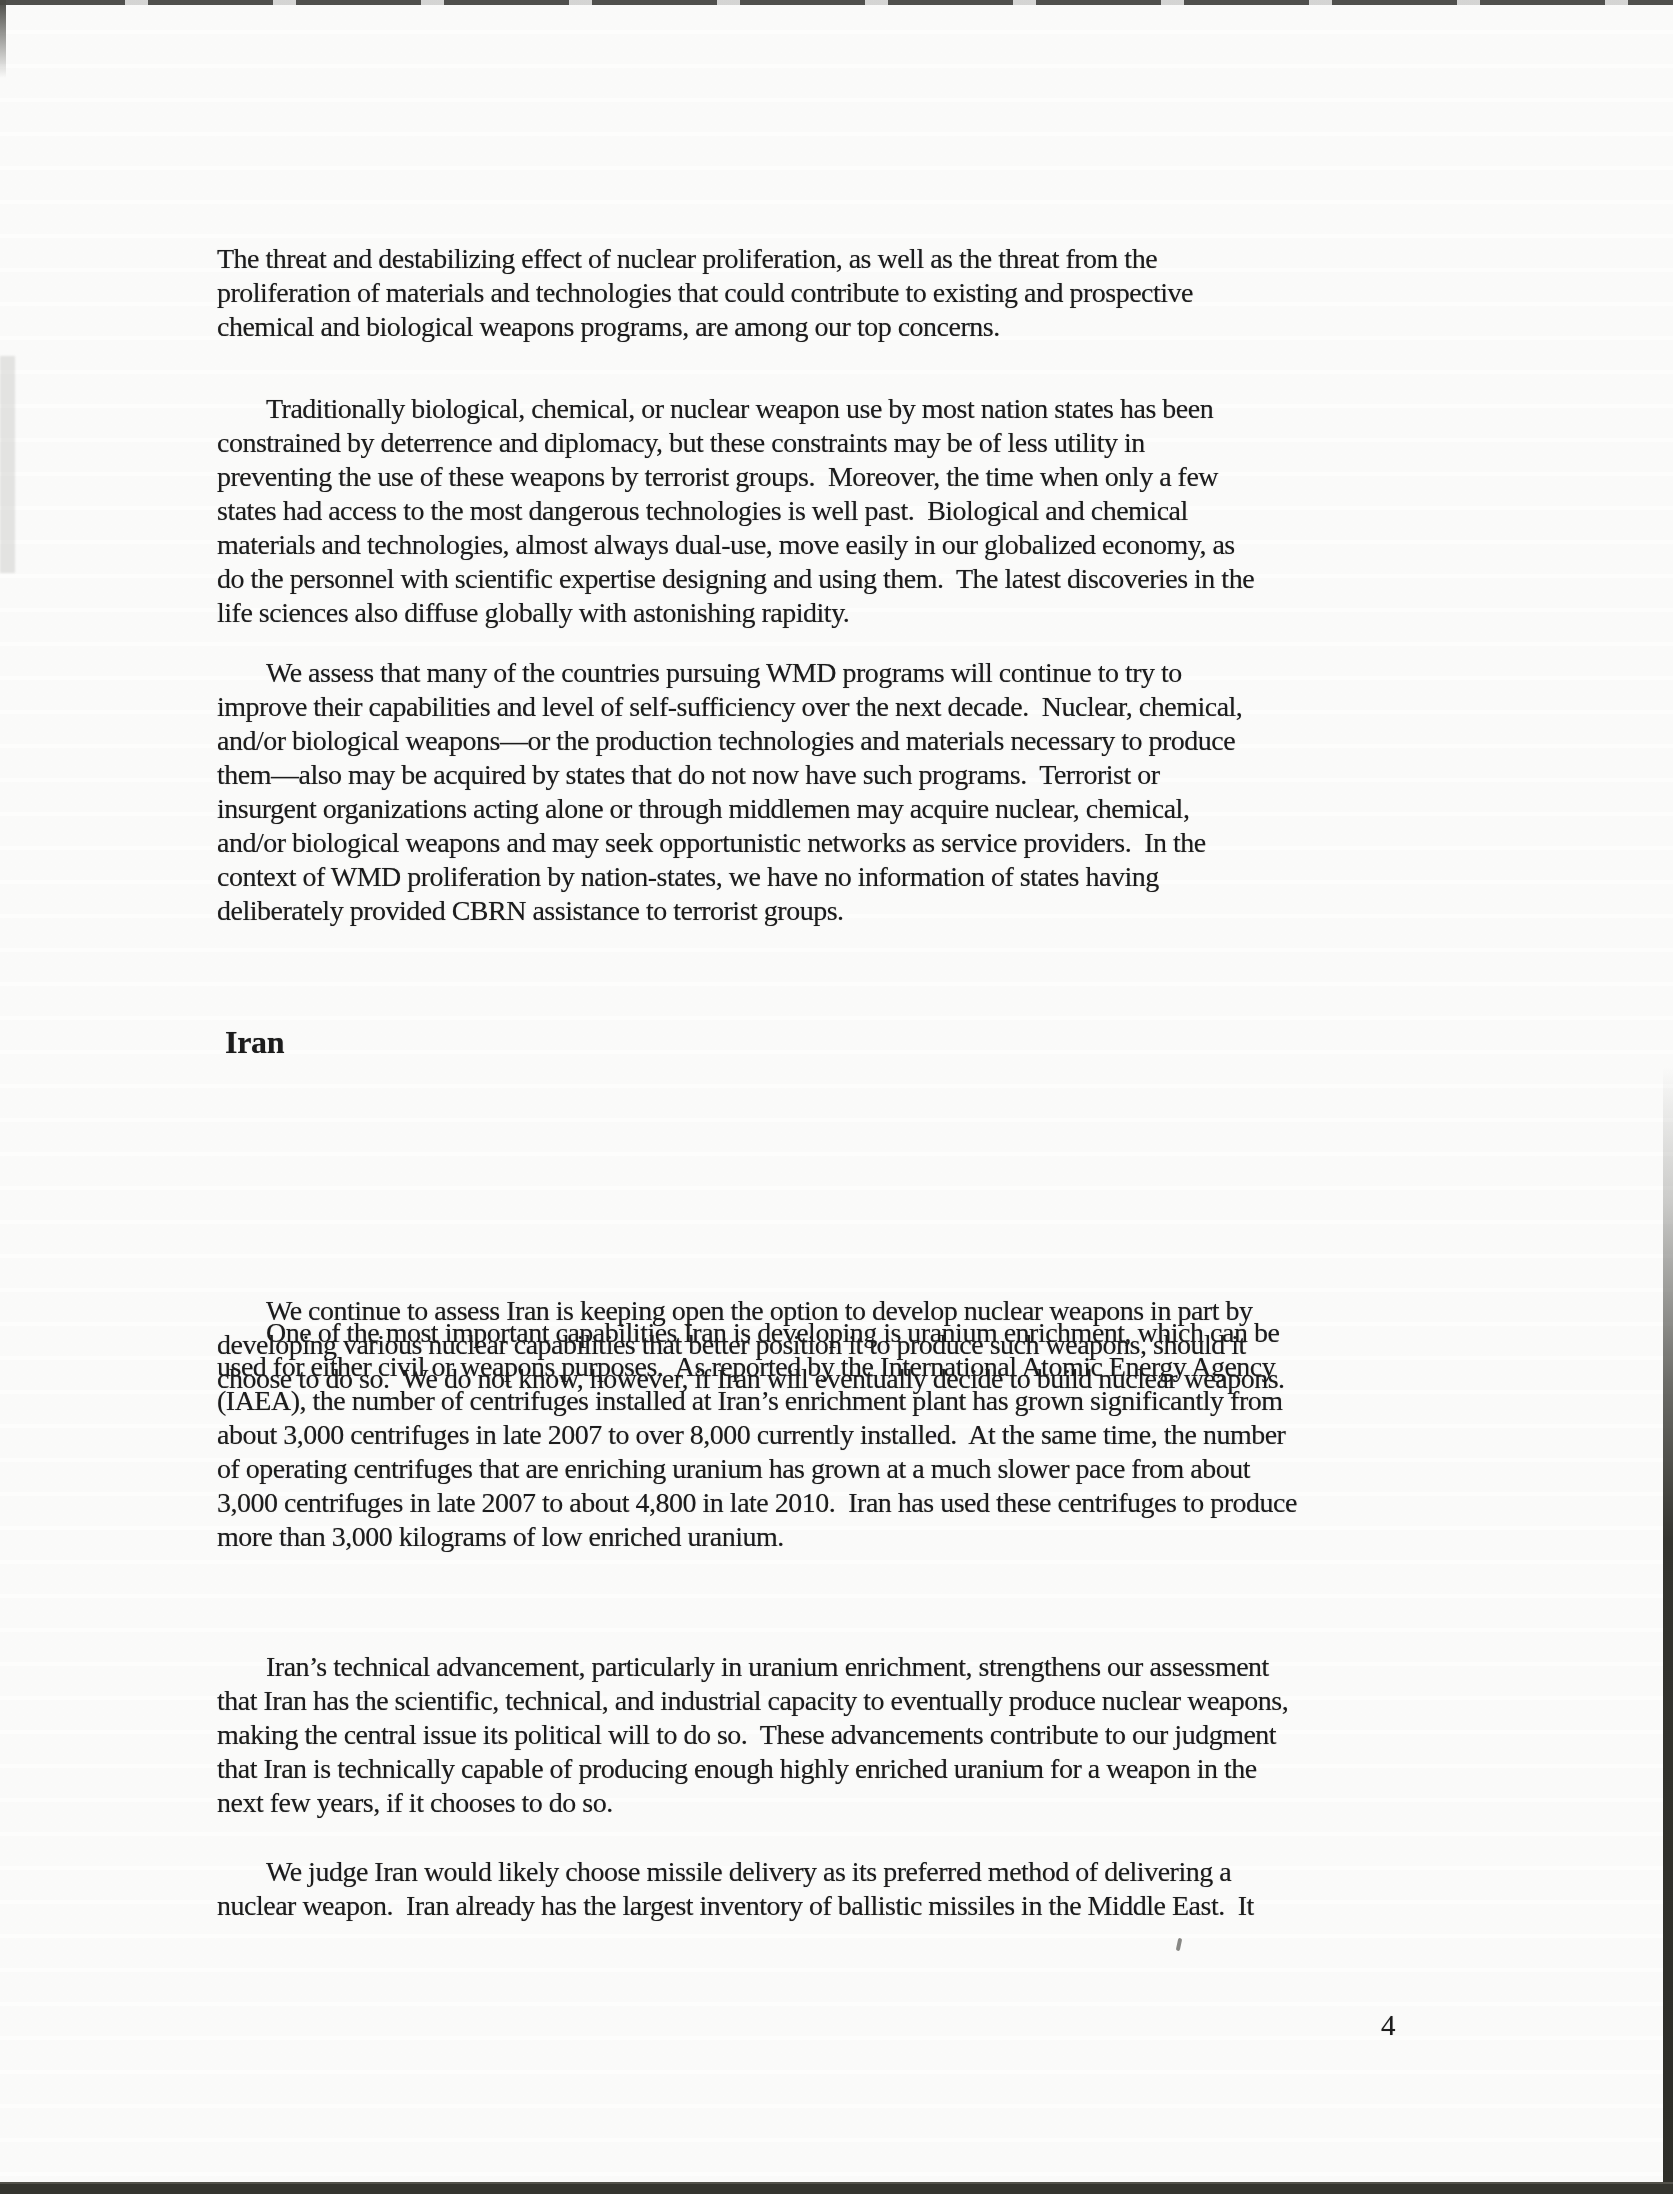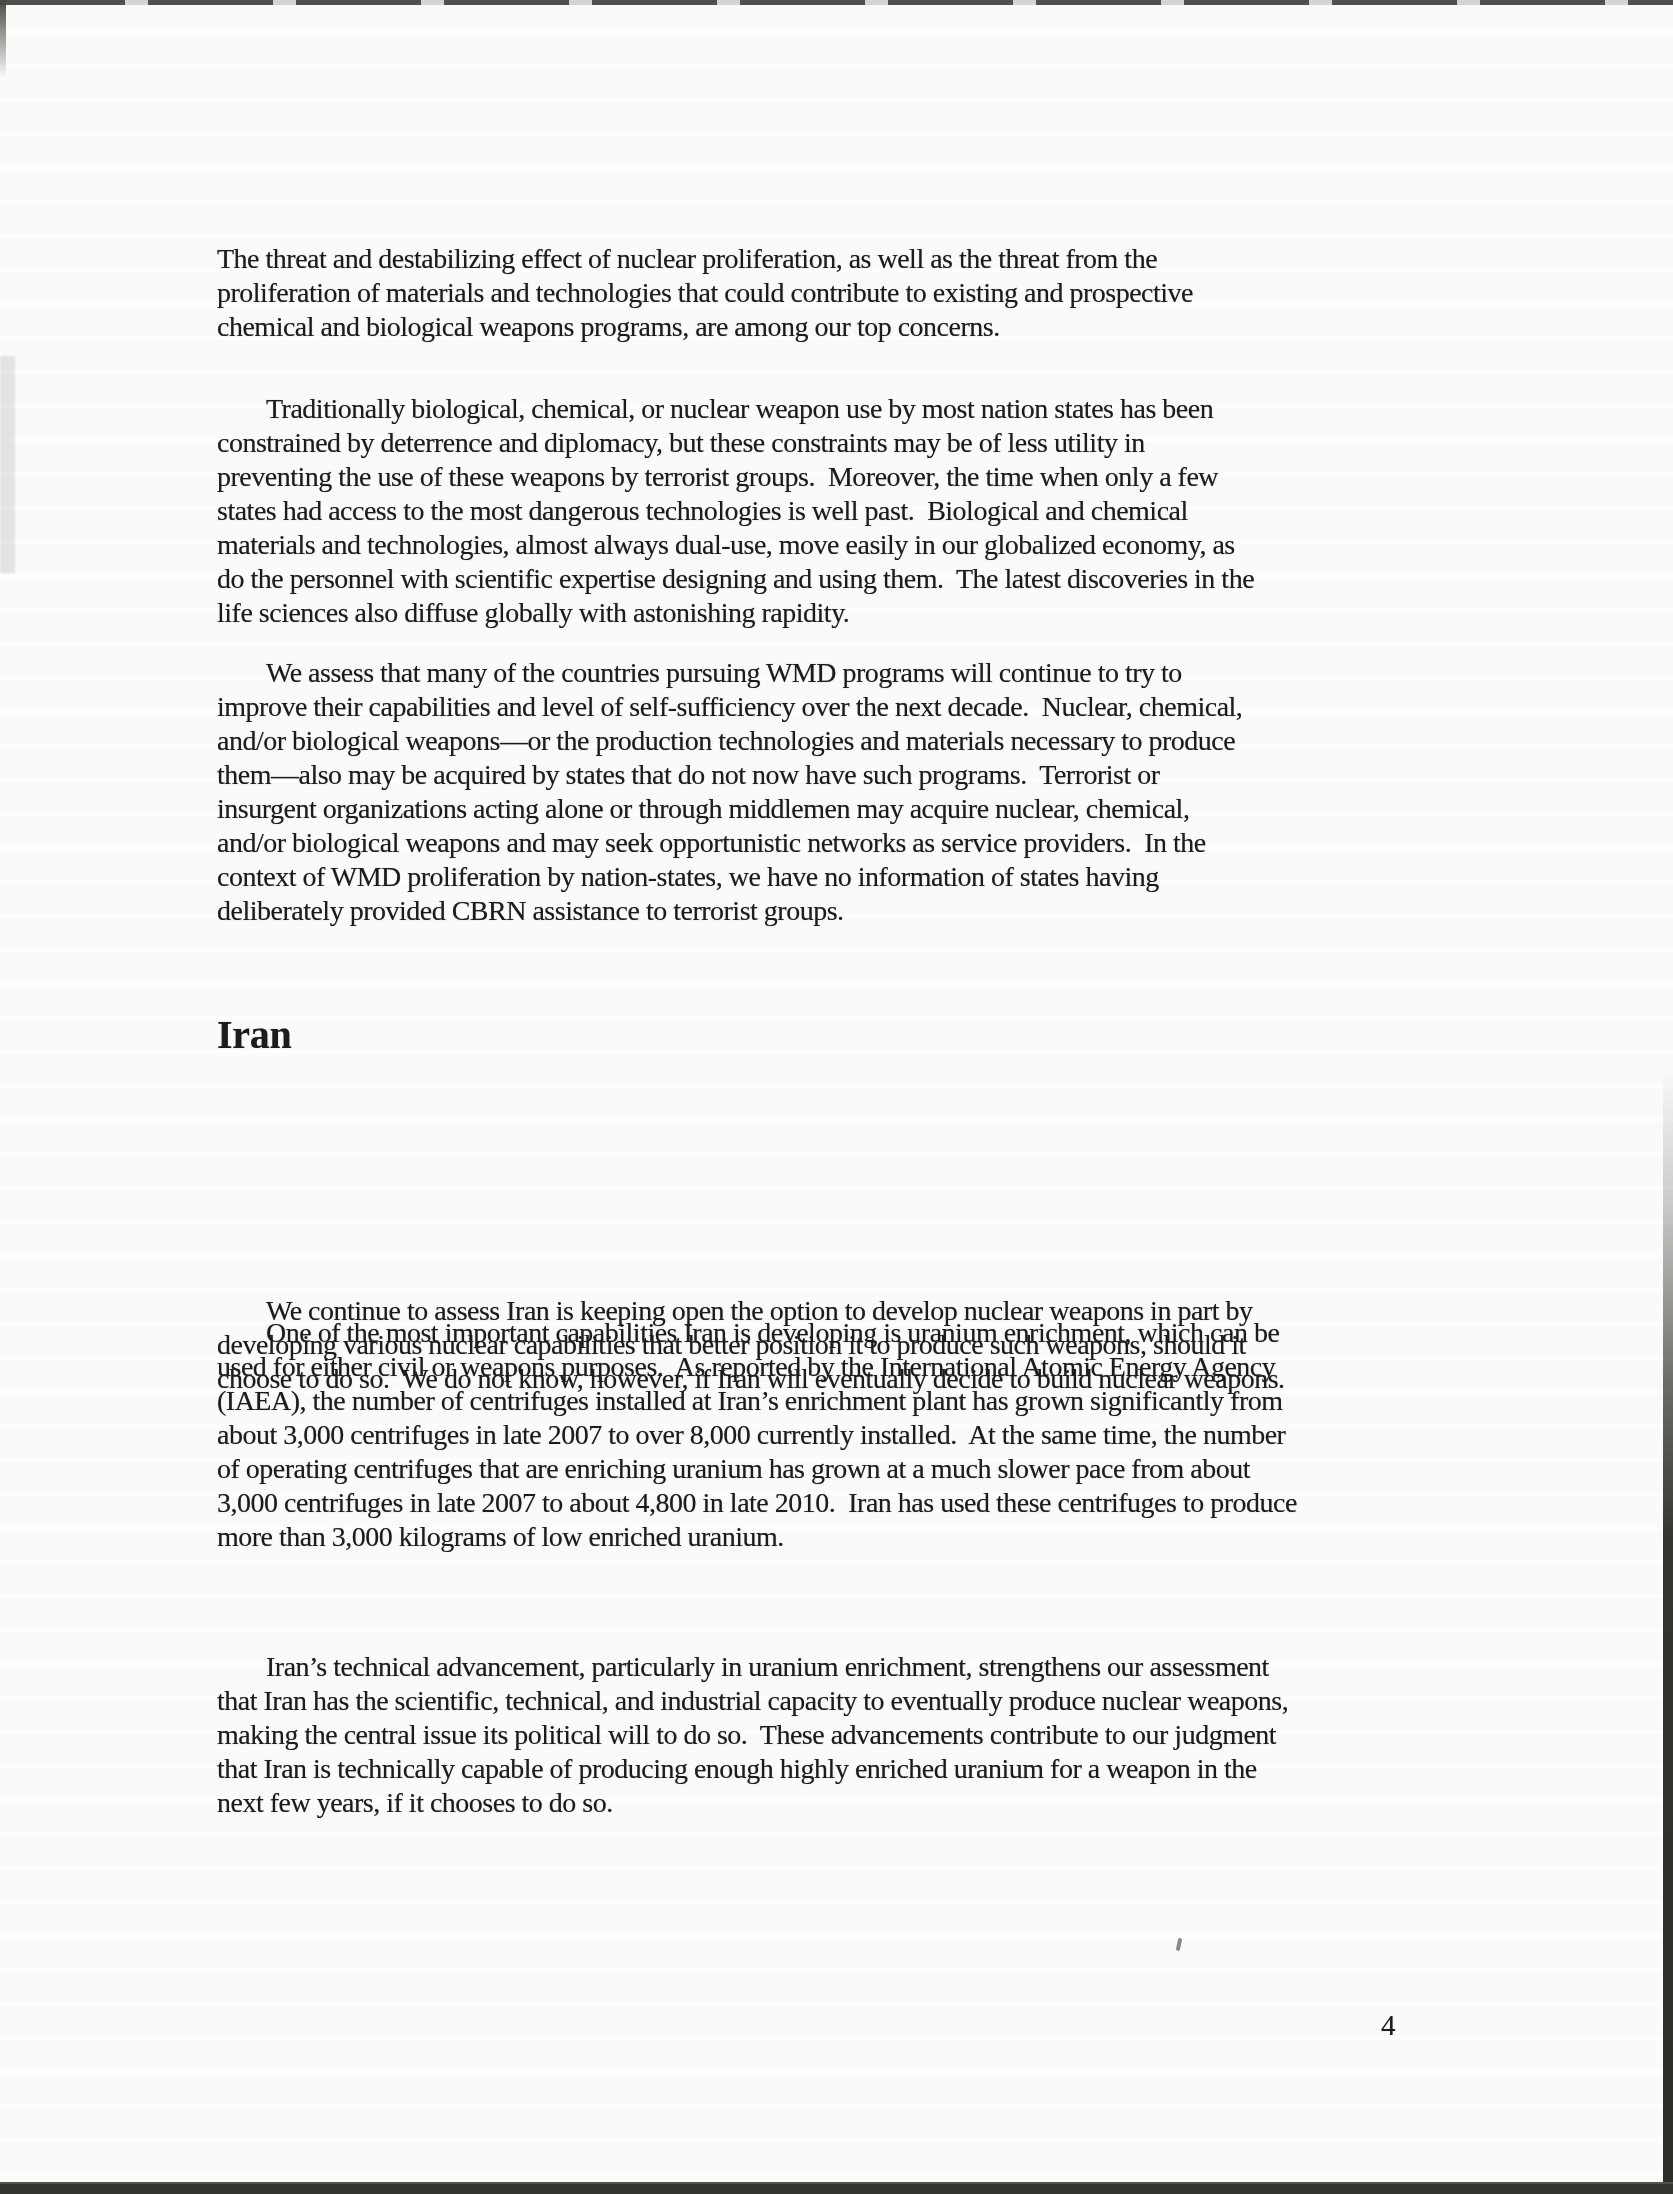--- a/index.html
+++ b/index.html
@@ -31,22 +31,22 @@
     line-height: 34px;
     letter-spacing: -0.5px;
     white-space: pre;           
     text-shadow: 0 0 0.8px rgba(45,45,45,0.55);
   }
   .para.indent { text-indent: 49px; }
 
   .section-heading {
     position: absolute;
     left: 217px;
-    margin: 0;
-    font-size: 40px;
+    margin: 8px;
+    font-size: 32px;
     line-height: 37px;
     font-weight: bold;
     letter-spacing: -0.3px;
     text-shadow: 0 0 0.8px rgba(45,45,45,0.55);
   }
 
   .page-number {
     position: absolute;
     left: 1381px;
     top: 2009px;
@@ -147,17 +147,19 @@
 (IAEA), the number of centrifuges installed at Iran’s enrichment plant has grown significantly from
 about 3,000 centrifuges in late 2007 to over 8,000 currently installed.  At the same time, the number
 of operating centrifuges that are enriching uranium has grown at a much slower pace from about
 3,000 centrifuges in late 2007 to about 4,800 in late 2010.  Iran has used these centrifuges to produce
 more than 3,000 kilograms of low enriched uranium.</p>
   <p class="para indent" style="top:1650px">Iran’s technical advancement, particularly in uranium enrichment, strengthens our assessment
 that Iran has the scientific, technical, and industrial capacity to eventually produce nuclear weapons,
 making the central issue its political will to do so.  These advancements contribute to our judgment
 that Iran is technically capable of producing enough highly enriched uranium for a weapon in the
 next few years, if it chooses to do so.</p>
+  <p class="para indent" style="top:1855px">We judge Iran would likely choose missile delivery as its preferred method of delivering a
+nuclear weapon.  Iran already has the largest inventory of ballistic missiles in the Middle East.  It</p>
 
   <div class="page-number">4</div>
 
 </div>
 
 
 </body></html>

